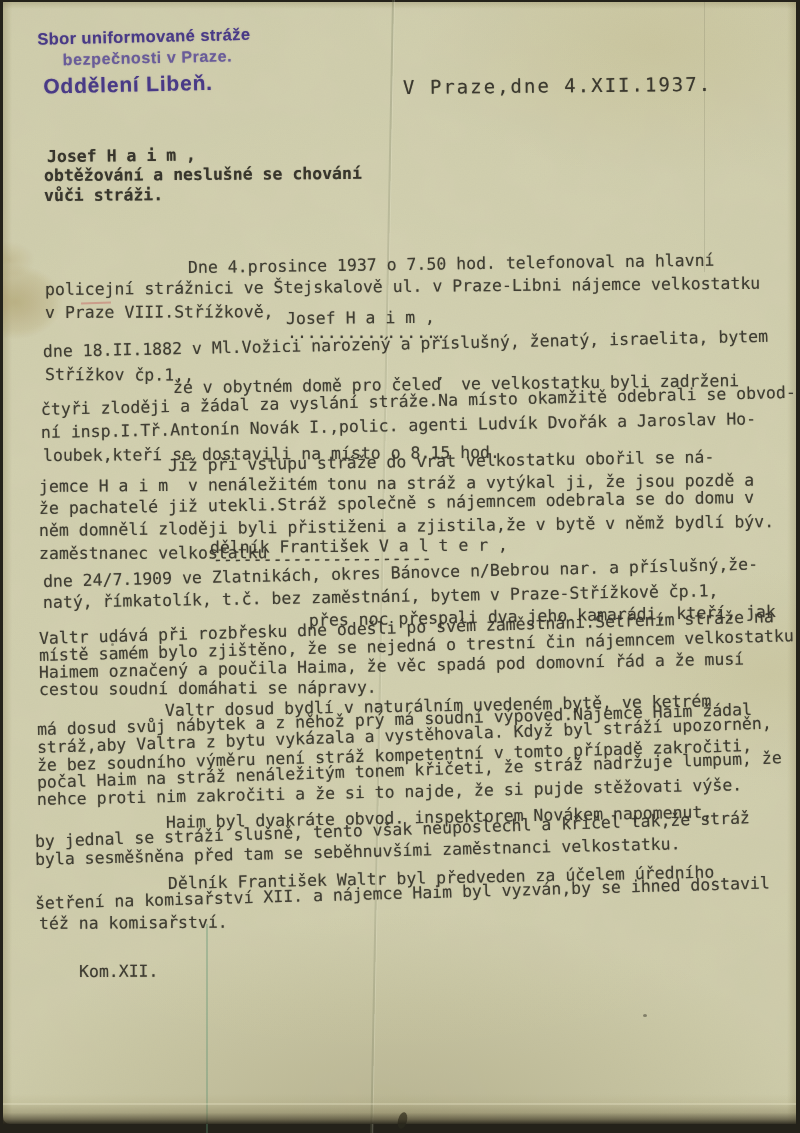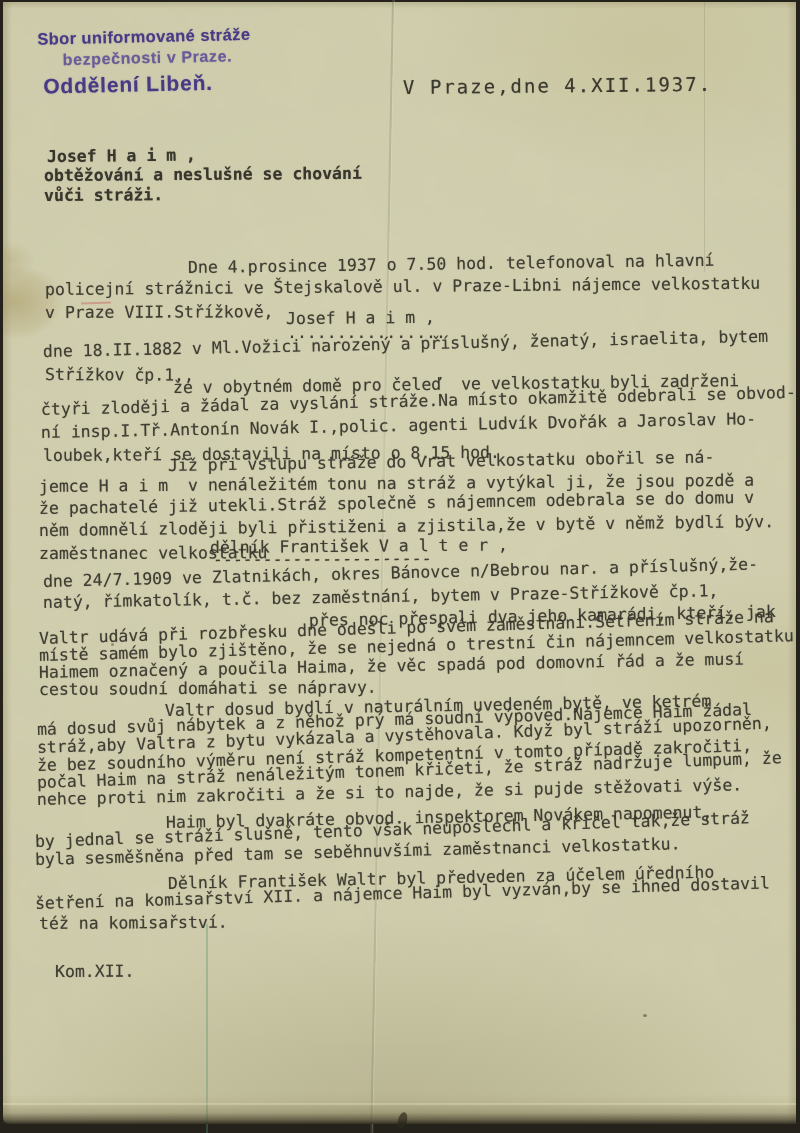--- a/index.html
+++ b/index.html
@@ -126,17 +126,17 @@
     <div class="tl" style="left:34px;top:789px;--r:-1.2deg">nehce proti nim zakročiti a že si to najde, že si pujde stěžovati výše.</div>
 
     <div class="tl" style="left:163px;top:812px;--r:-1.1deg">Haim byl dvakráte obvod. inspektorem Novákem napomenut,</div>
     <div class="tl" style="left:32px;top:831px;--r:-1.9deg">by jednal se stráží slušně, tento však neuposlechl a křičel tak,že stráž</div>
     <div class="tl" style="left:32px;top:849px;--r:-1.4deg">byla sesměšněna před tam se seběhnuvšími zaměstnanci velkostatku.</div>
 
     <div class="tl" style="left:165px;top:873px;--r:-1.2deg">Dělník František Waltr byl předveden za účelem úředního</div>
     <div class="tl" style="left:32px;top:893px;--r:-1.6deg">šetření na komisařství XII. a nájemce Haim byl vyzván,by se ihned dostavil</div>
     <div class="tl" style="left:36px;top:913px;--r:-0.4deg">též na komisařství.</div>
 
-    <div class="tl" style="left:52px;top:961px;--r:-0.2deg">Kom.XII.</div>
+    <div class="tl" style="left:76px;top:961px;--r:-0.2deg">Kom.XII.</div>
 
     <div class="bottom-edge"></div>
   </div>
 </div>
 
 </body></html>

